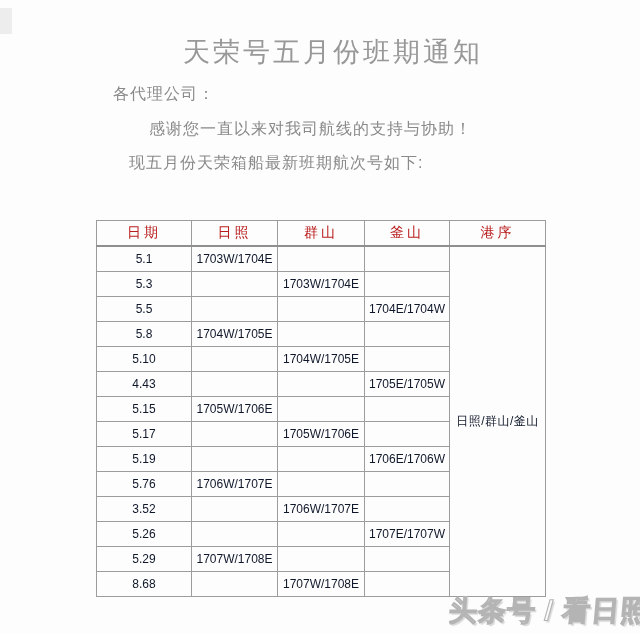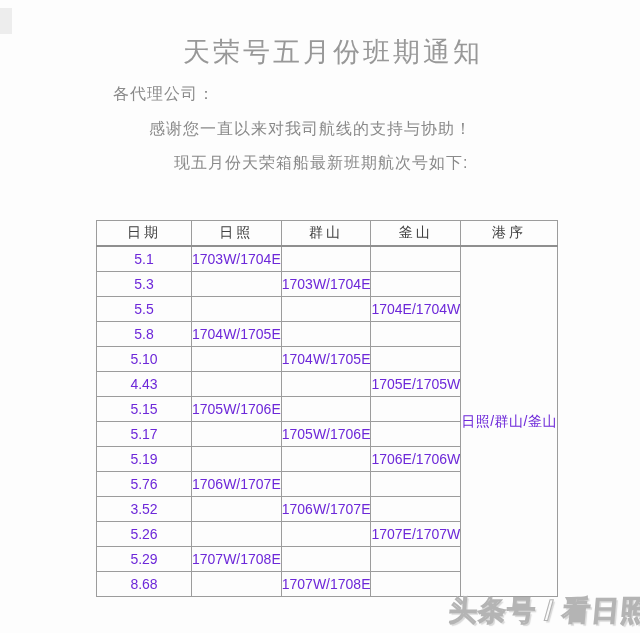--- a/index.html
+++ b/index.html
@@ -54,21 +54,20 @@
     color: #8a8a8a;
     margin-left: 20px;
   }
   .para-intro {
     position: absolute;
     left: 129px;
     top: 153px;
     font-size: 16px;
     letter-spacing: 1px;
     color: #8a8a8a;
-    margin-left: 45px;
   }
   table.schedule {
     position: absolute;
     left: 96px;
     top: 220px;
     border-collapse: collapse;
     table-layout: fixed;
     color: #929292;
   }
   table.schedule th,
@@ -79,27 +78,27 @@
     padding: 0;
     overflow: hidden;
     white-space: nowrap;
   }
   table.schedule th {
     height: 24px;
     font-size: 14px;
     font-weight: normal;
     letter-spacing: 3px;
     border-bottom: 2px solid #8f8f8f;
-    color: #404040;
+    color: #b91c1c;
     border-radius: 11px;
   }
   table.schedule td {
     height: 24px;
-    font-size: 14px;
-    color: #6d28d9;
+    font-size: 12px;
+    color: #0f172a;
   }
   td.port-order-cell {
     font-size: 13px;
     letter-spacing: 0.5px;
     color: #8f8f8f;
     margin-left: 29px;
   }
   .watermark {
     position: absolute;
     left: 449px;

